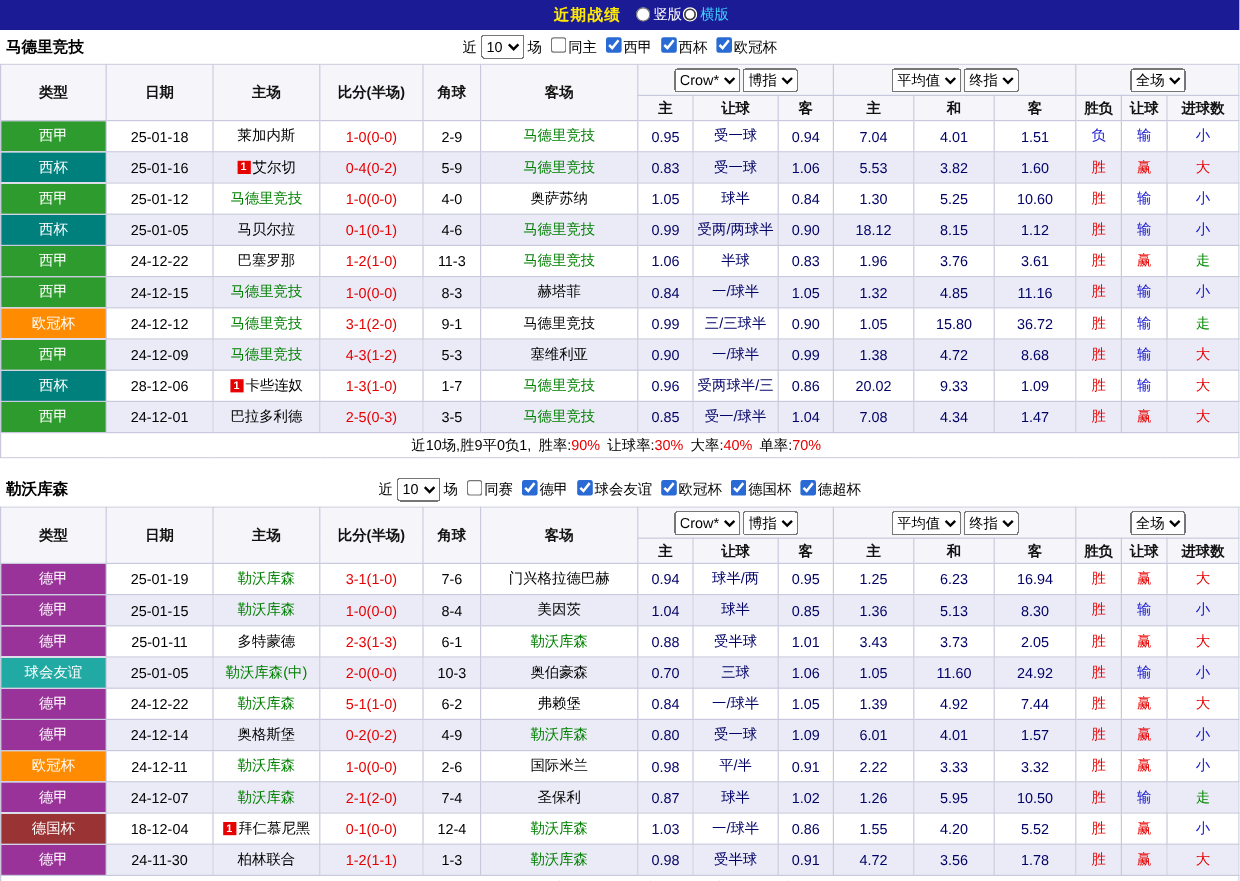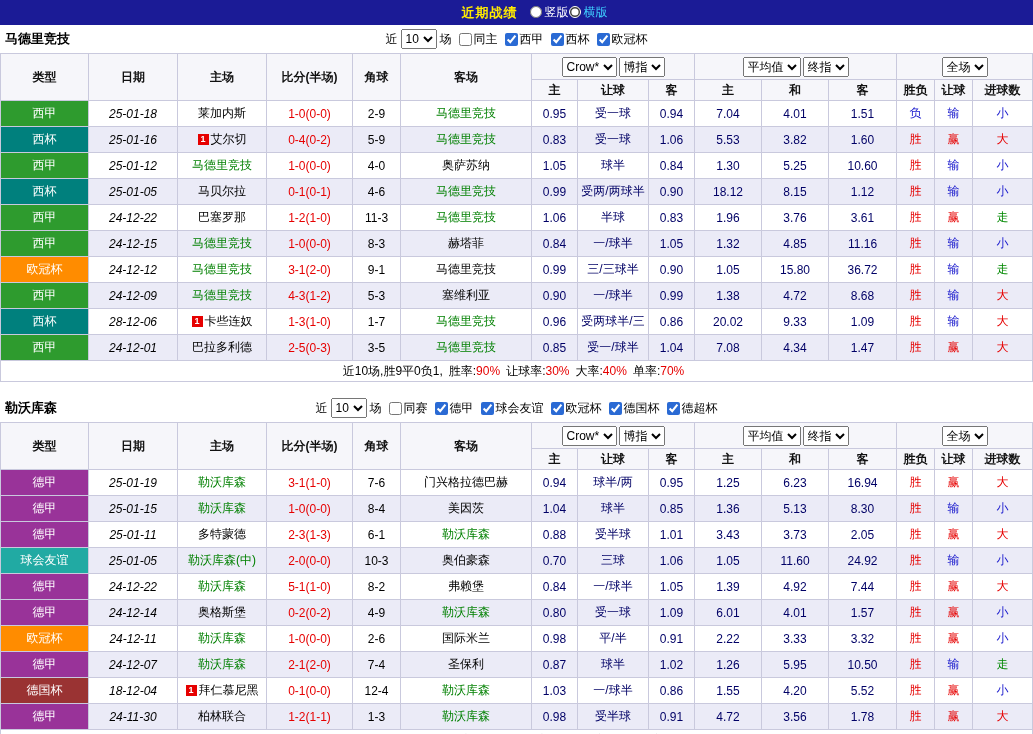--- a/index.html
+++ b/index.html
@@ -31,39 +31,39 @@
     height:28px;
     position:relative;
     display:flex;
     align-items:center;
     justify-content:center;
     background:#fff;
   }
   .team-name { position:absolute; left:5px; font-weight:bold; font-size:13px; color:#000; }
   .filter { display:inline-flex; align-items:center; gap:3px; color:#000; }
   .filter select { font-size:12px; height:20px; }
-  .filter label { display:inline-flex; align-items:center; gap:1px; cursor:pointer; }
+  .filter label { display:inline-flex; gap:1px; cursor:pointer; }
   .filter input[type=checkbox] { width:13px; height:13px; margin:0 1px 0 4px; accent-color:#2a6ad4; }
 
   
   table { border-collapse:collapse; table-layout:fixed; width:1033px; }
   th, td {
     border:1px solid #c9c9dd;
     text-align:center;
     height:26px;
     padding:0 1px;
     white-space:nowrap;
     overflow:hidden;
   }
   thead th { background:#f6f6fa; font-weight:bold; color:#111; }
   thead th.sub { height:21px; }
   thead select { font-size:12px; height:20px; margin:0 1px; }
   tr.alt td { background:#ebebf7; }
   td.type { color:#fff; }
-  td.date { color:#000;font-style:italic; }
+  td.date { color:#000; }
   td.score { color:#e60000; }
   td.corner { color:#000; }
   td.team { color:#000; }
   td.team.focal { color:#008000; }
   td.odds { color:#000066; }
   .mark {
     display:inline-block;
     width:11px; height:11px; line-height:11px;
     background:#e60000; color:#fff;
     font-size:9px; font-weight:bold;
@@ -475,21 +475,21 @@
             <td class="odds">24.92</td>
             <td style="color:#e60000">胜</td>
             <td style="color:#1515cc">输</td>
             <td style="color:#1515cc">小</td>
           </tr>
           <tr class="">
             <td class="type" style="background:#993399">德甲</td>
             <td class="date">24-12-22</td>
             <td class="team focal">勒沃库森</td>
             <td class="score">5-1(1-0)</td>
-            <td class="corner">8-2</td>
+            <td class="corner">6-2</td>
             <td class="team ">弗赖堡</td>
             <td class="odds">0.84</td>
             <td class="odds">一/球半</td>
             <td class="odds">1.05</td>
             <td class="odds">1.39</td>
             <td class="odds">4.92</td>
             <td class="odds">7.44</td>
             <td style="color:#e60000">胜</td>
             <td style="color:#e60000">赢</td>
             <td style="color:#e60000">大</td>

